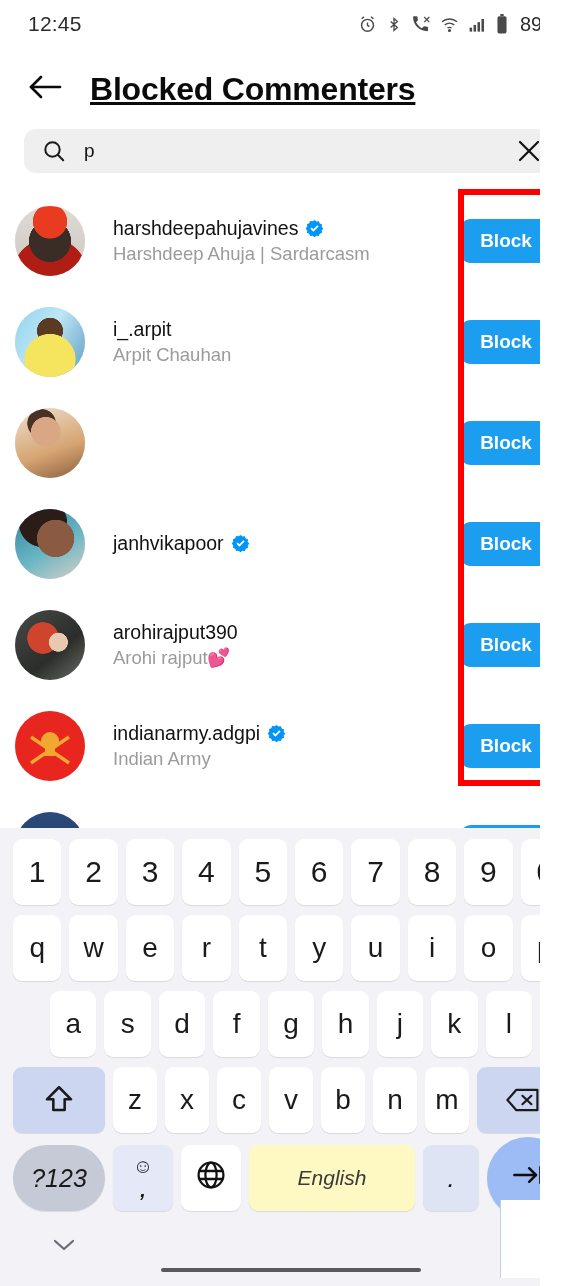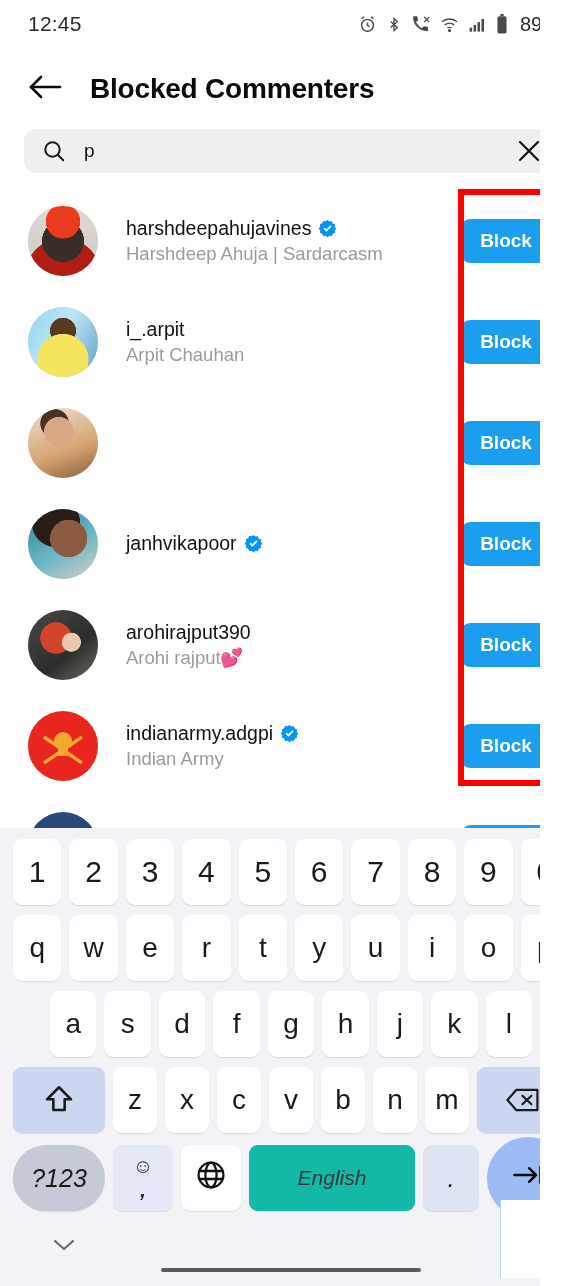--- a/index.html
+++ b/index.html
@@ -34,22 +34,22 @@
   #app-header {
     position:absolute; top:62px; left:0; width:582px; height:54px;
     display:flex; align-items:center;
   }
   #back-button {
     width:62px; height:54px; margin-left:14px;
     display:flex; align-items:center; justify-content:center;
     cursor:pointer;
   }
   #page-title {
-    font-size:28px; font-weight:bold; color:#0b0b0b;
-    margin-left:14px; letter-spacing:-0.2px;
+    font-size:32px; font-weight:bold; color:#0b0b0b;
+    margin-left:14px; letter-spacing:-0.2px;text-decoration:underline;
   }
 
   
   #search-bar {
     position:absolute; top:129px; left:24px;
     width:534px; height:44px;
     background:#efefef; border-radius:12px;
     display:flex; align-items:center;
     padding:0 16px 0 18px;
   }
@@ -63,21 +63,21 @@
 
   
   #user-list {
     position:absolute; top:190px; left:0;
     width:582px; height:638px;
     overflow:hidden; background:#fff;
   }
   .user-row {
     position:relative; height:101px; width:582px;
     display:flex; align-items:center;
-    padding-left:28px;
+    padding-left:15px;
   }
   .avatar {
     width:70px; height:70px; border-radius:50%;
     flex:0 0 auto; overflow:hidden; position:relative;
     background:#ddd;
   }
   .avatar .av-inner { position:absolute; inset:0; }
   .user-text { margin-left:28px; flex:1 1 auto; min-width:0; }
   .uname-line { display:flex; align-items:center; gap:7px; }
   .username {
@@ -145,21 +145,21 @@
   }
   #key-emoji {
     flex:0 0 60px; background:#e4e8f7;
     flex-direction:column; gap:4px; font-size:16px;
     justify-content:center;
   }
   #key-emoji .emo-top { font-size:20px; line-height:1; }
   #key-emoji .emo-bot { font-size:20px; line-height:1; font-weight:bold; }
   #key-globe { flex:0 0 60px; background:#ffffff; }
   #key-space {
-    flex:1 1 auto; background:#14b8a6; font-size:21px; color:#3a3a3a;
+    flex:1 1 auto; background:#fef9c3; font-size:21px; color:#3a3a3a;
   }
   #key-period { flex:0 0 56px; background:#dfe4f5; font-size:26px; }
   #key-enter {
     flex:0 0 82px; height:82px; border-radius:41px;
     background:#9dbbf5; font-size:26px; color:#111;
   }
 
   #kb-footer {
     position:absolute; left:0; bottom:0; width:582px; height:78px;
   }

